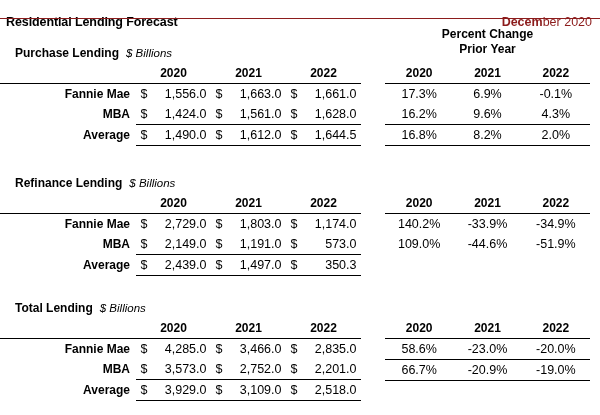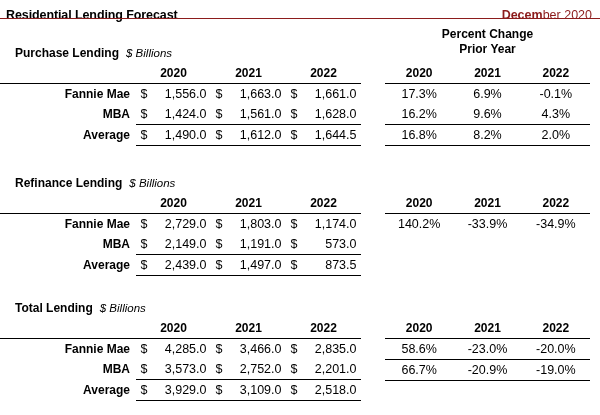--- a/index.html
+++ b/index.html
@@ -13,21 +13,21 @@
     font-family: "Liberation Sans", sans-serif;
     color: #000000;
     overflow: hidden;
     position: relative;
   }
 
   
   .titlebar {
     position: relative;
     height: 21px;
-    padding: 7px 8px 0 6px;
+    padding: 14px 8px 0 6px;
     display: flex;
     align-items: flex-start;
     justify-content: space-between;
     box-sizing: border-box;
   }
   .doc-title {
     font-size: 12.5px;
     font-weight: bold;
     letter-spacing: -0.1px;
     line-height: 16px;
@@ -252,40 +252,45 @@
           <tr class="">
             <td class="rowlabel">MBA</td>
             <td class=""><span class="money"><span class="sym">$</span><span class="num">2,149.0</span></span></td>
             <td class=""><span class="money"><span class="sym">$</span><span class="num">1,191.0</span></span></td>
             <td class=""><span class="money"><span class="sym">$</span><span class="num">573.0</span></span></td>
           </tr>
           <tr class="avg">
             <td class="rowlabel">Average</td>
             <td class="ruled"><span class="money"><span class="sym">$</span><span class="num">2,439.0</span></span></td>
             <td class="ruled"><span class="money"><span class="sym">$</span><span class="num">1,497.0</span></span></td>
-            <td class="ruled"><span class="money"><span class="sym">$</span><span class="num">873.5</span></span></td>
+            <td class="ruled"><span class="money"><span class="sym">$</span><span class="num">350.3</span></span></td>
           </tr>
         </tbody>
       </table>
       <table class="grid pct">
         <colgroup>
           <col class="c-y">
           <col class="c-y">
           <col class="c-y">
         </colgroup>
         <tbody>
           <tr class="head-rule">
             <th>2020</th>
             <th>2021</th>
             <th>2022</th>
           </tr>
           <tr class="">
             <td class="">140.2%</td>
             <td class="">-33.9%</td>
             <td class="">-34.9%</td>
+          </tr>
+          <tr class="">
+            <td class="">109.0%</td>
+            <td class="">-44.6%</td>
+            <td class="">-51.9%</td>
           </tr>
         </tbody>
       </table>
     </div>
     <div class="section" style="top: 301px;">
       <div class="section-title"><span>Total Lending</span><span class="units">$ Billions</span></div>
       <table class="grid dollars">
         <colgroup>
           <col class="c-label">
           <col class="c-y">

